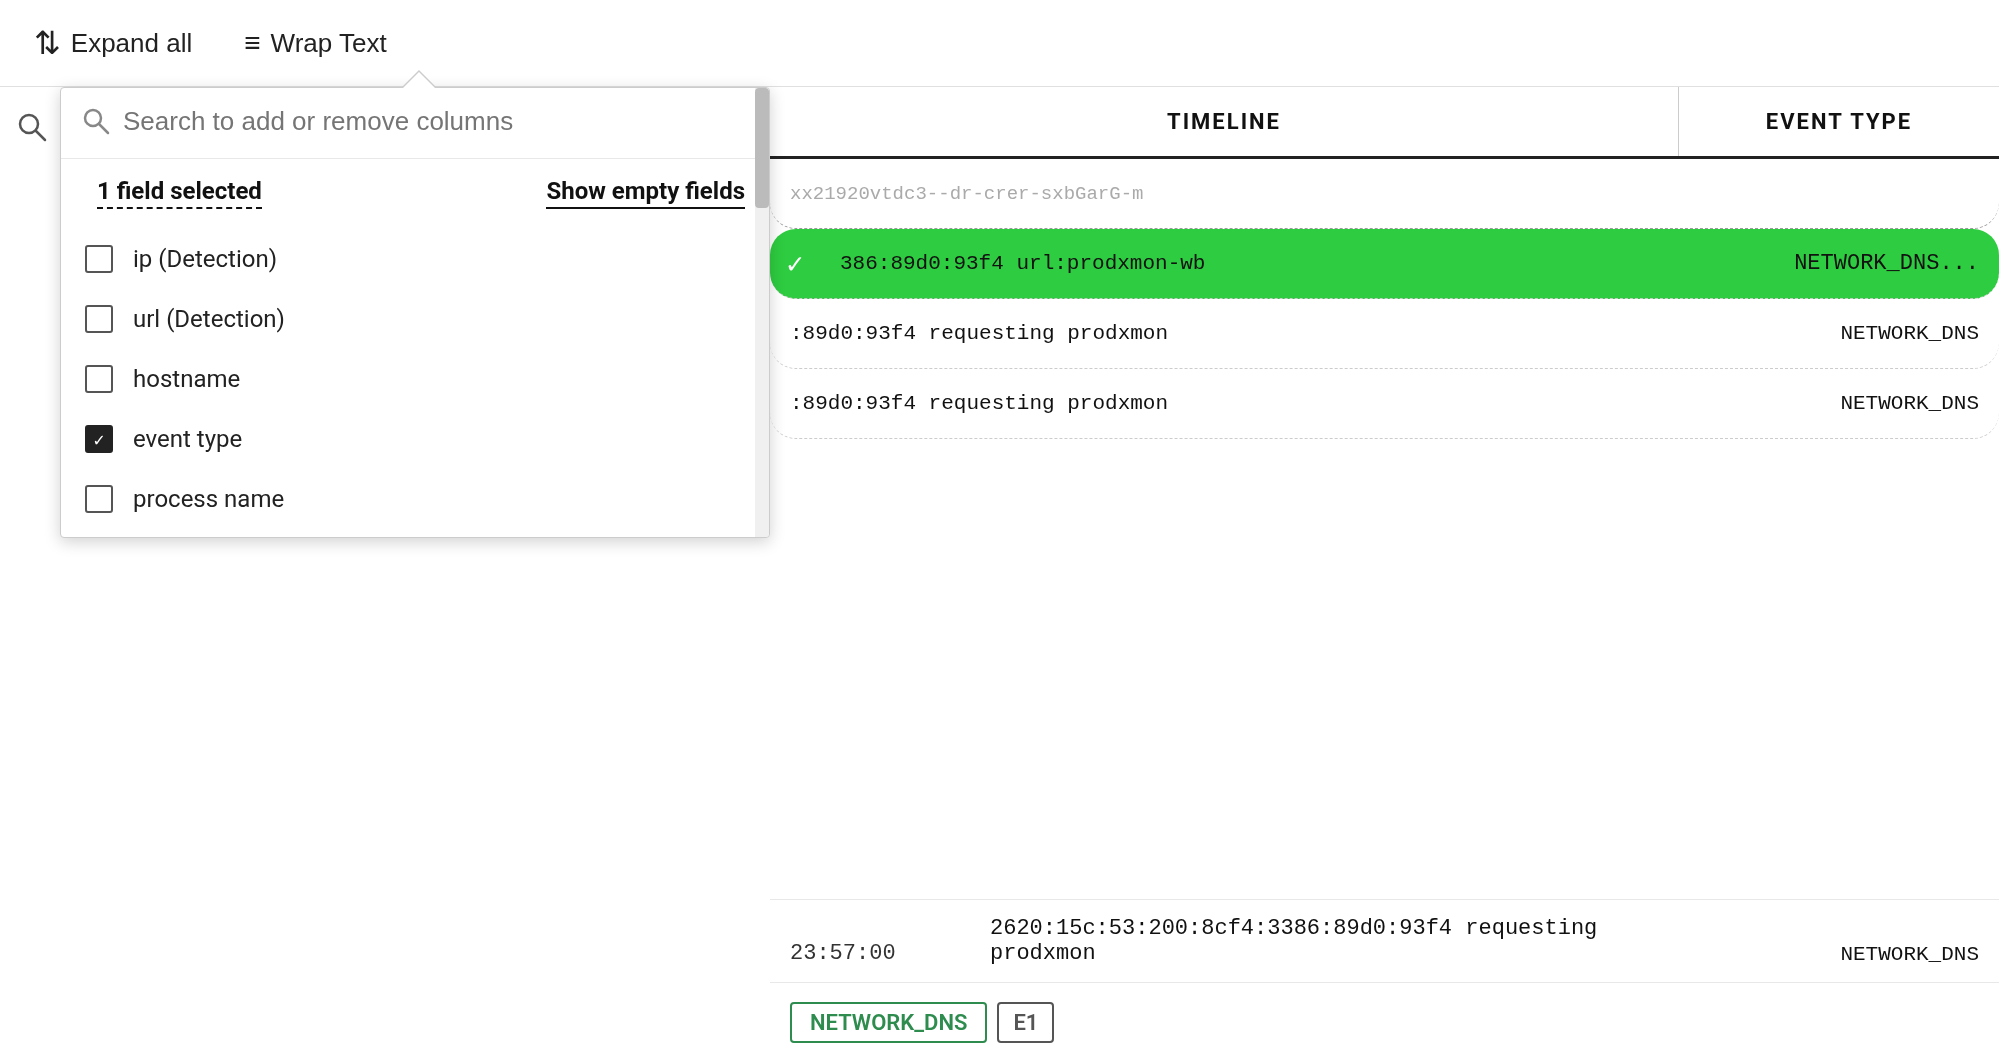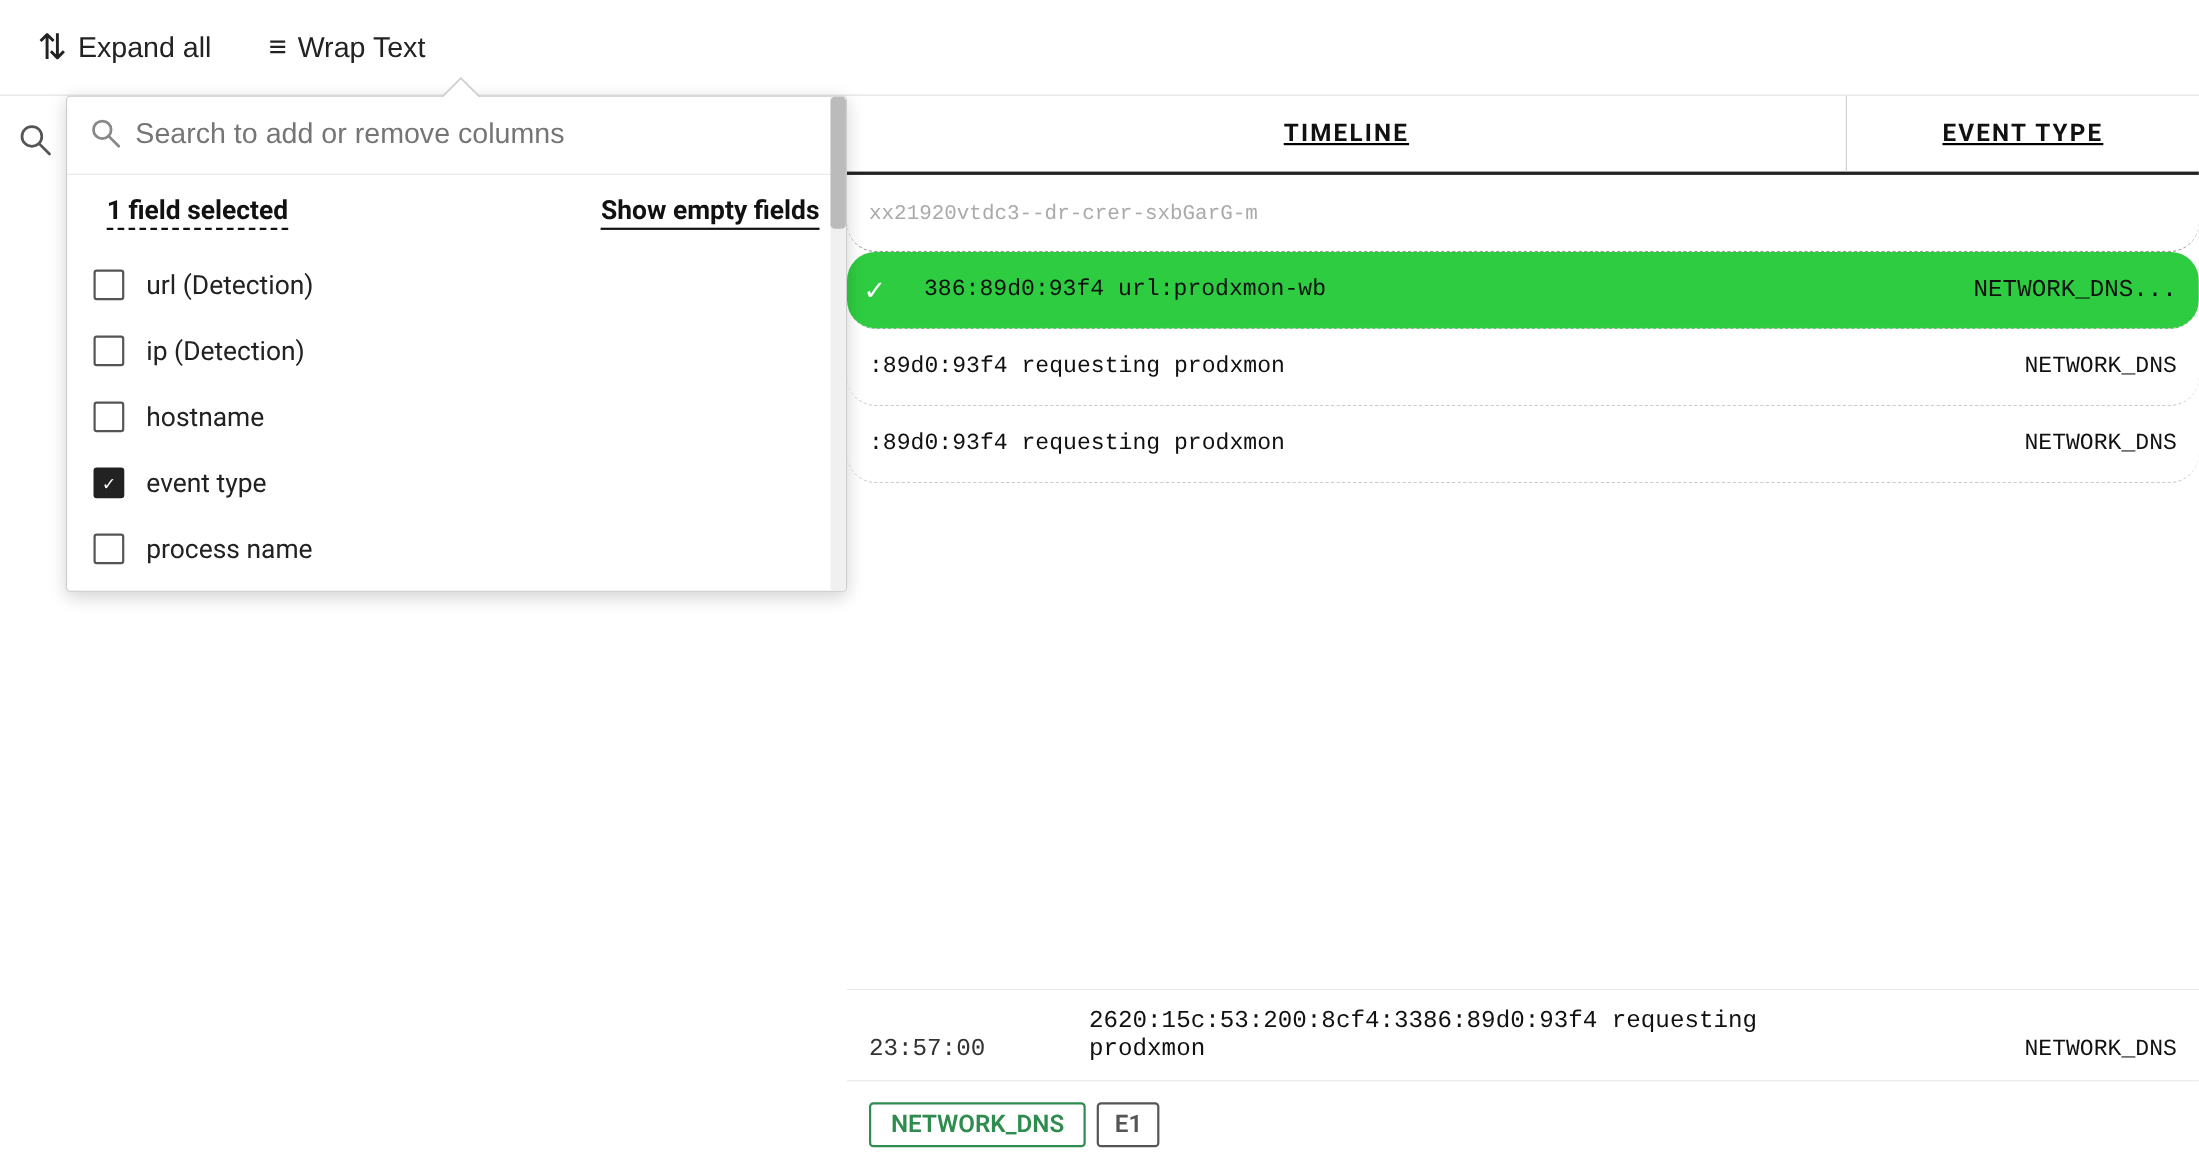--- a/index.html
+++ b/index.html
@@ -198,21 +198,20 @@
       top: 0;
       right: 0;
       bottom: 0;
       background: #fff;
     }
 
     .table-header {
       display: flex;
       border-bottom: 3px solid #222;
       padding: 0;
-      text-decoration: underline;
     }
     .th-timeline {
       flex: 1;
       text-align: center;
       font-size: 22px;
       font-weight: 700;
       letter-spacing: 2px;
       color: #111;
       padding: 22px 0;
       border-right: 1px solid #ccc;
@@ -316,26 +315,26 @@
 
     <div class="fields-header">
       <span class="fields-selected-label">1 field selected</span>
       <a class="show-empty-link">Show empty fields</a>
     </div>
 
     <div class="checkbox-list">
 
       <div class="checkbox-item">
         <div class="cb-box"></div>
-        <span class="cb-label">url (Detection)</span>
+        <span class="cb-label">ip (Detection)</span>
       </div>
 
       <div class="checkbox-item">
         <div class="cb-box"></div>
-        <span class="cb-label">ip (Detection)</span>
+        <span class="cb-label">url (Detection)</span>
       </div>
 
       <div class="checkbox-item">
         <div class="cb-box"></div>
         <span class="cb-label">hostname</span>
       </div>
 
 
       <div class="checkbox-item">
         <div class="cb-box checked"></div>

